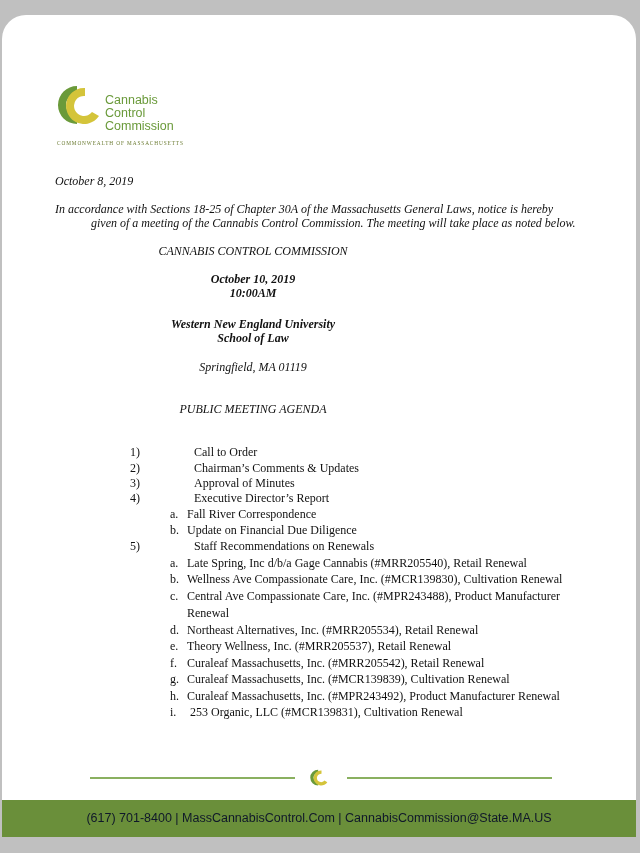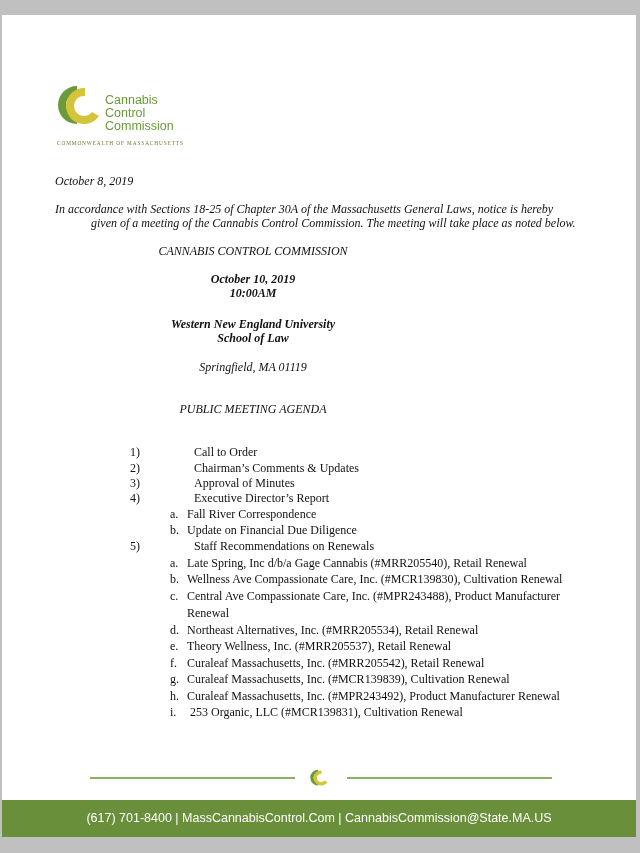--- a/index.html
+++ b/index.html
@@ -9,20 +9,21 @@
       position: relative;
       overflow: hidden;
       font-family: "Liberation Serif", "DejaVu Serif", serif;
       color: #111;
     }
     .page {
       position: absolute;
       left: 2px; top: 15px;
       width: 634px; height: 822px;
       background: #ffffff;
+      border-radius: 24px;
     }
     
     .logo { position: absolute; left: 53px; top: 67px; width: 150px; height: 70px; }
     .logo svg { position: absolute; left: 0; top: 0; }
     .logo-text {
       position: absolute; left: 50px; top: 12px;
       font-family: "Liberation Sans", "DejaVu Sans", sans-serif;
       color: #6a9a3a; font-size: 12.5px; line-height: 13px;
     }
     .logo-sub {
@@ -36,21 +37,21 @@
     .agenda { position: absolute; left: 128px; top: 430px; font-size: 12px; }
     .row { position: absolute; white-space: nowrap; line-height: 15px; }
     .num { position: absolute; left: 0; }
     .item { position: absolute; left: 20px; margin-left: 44px; }
     .sub-letter { position: absolute; left: 40px; }
     .sub-text { position: absolute; left: 57px; }
     .footer-line { position: absolute; top: 762px; height: 1.5px; background: #8ab060; }
     .footer-bar {
       position: absolute; left: 0; top: 785px; width: 634px; height: 37px;
       background: #6a8f3a;
-      color: #ffffff;
+      color: #0f172a;
       font-family: "Liberation Sans", "DejaVu Sans", sans-serif;
       font-size: 12.5px; line-height: 37px; text-align: center; white-space: nowrap;
     }
   </style>
 </head>
 <body>
 
 <div class="page">
 
   <div class="logo">

